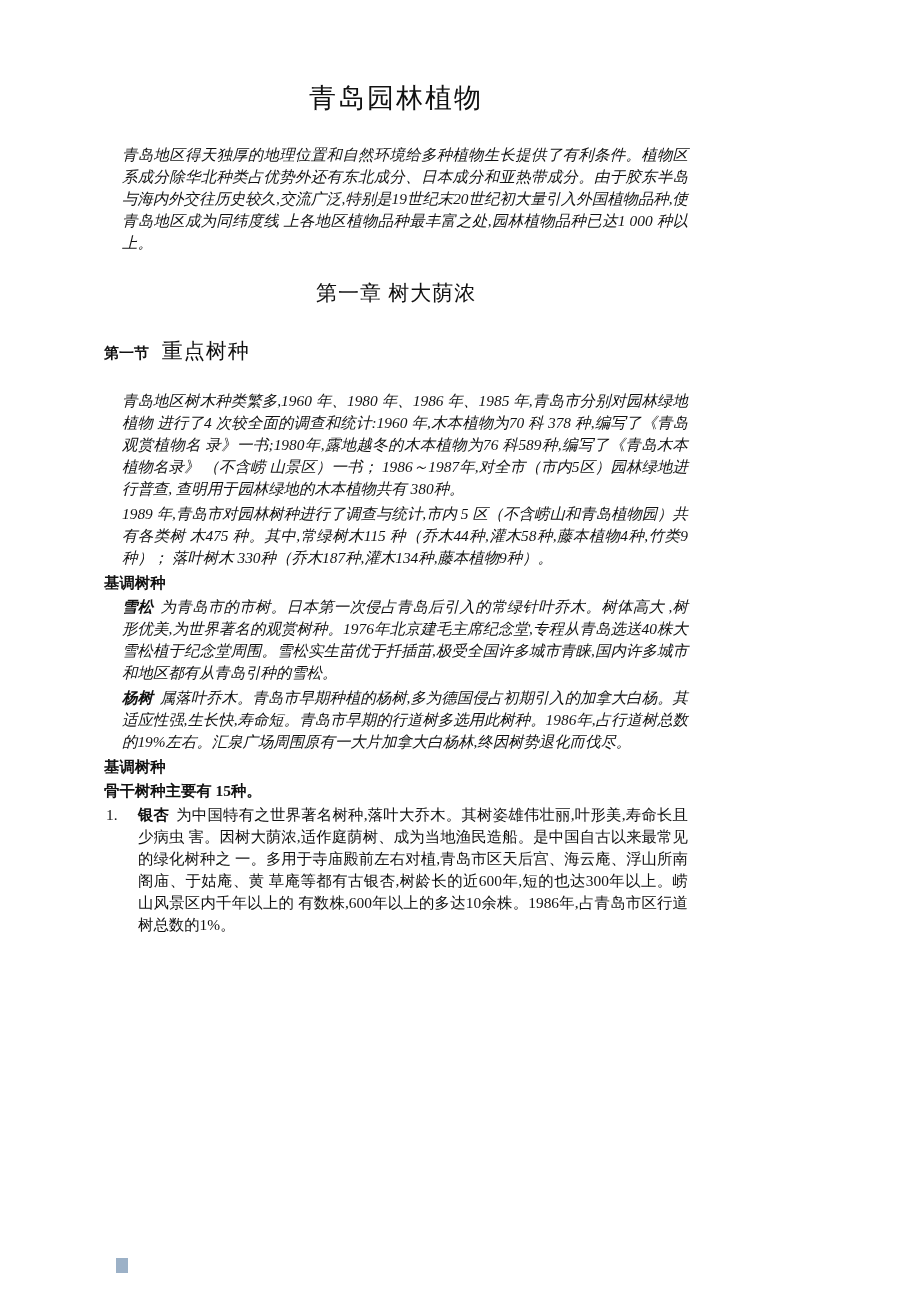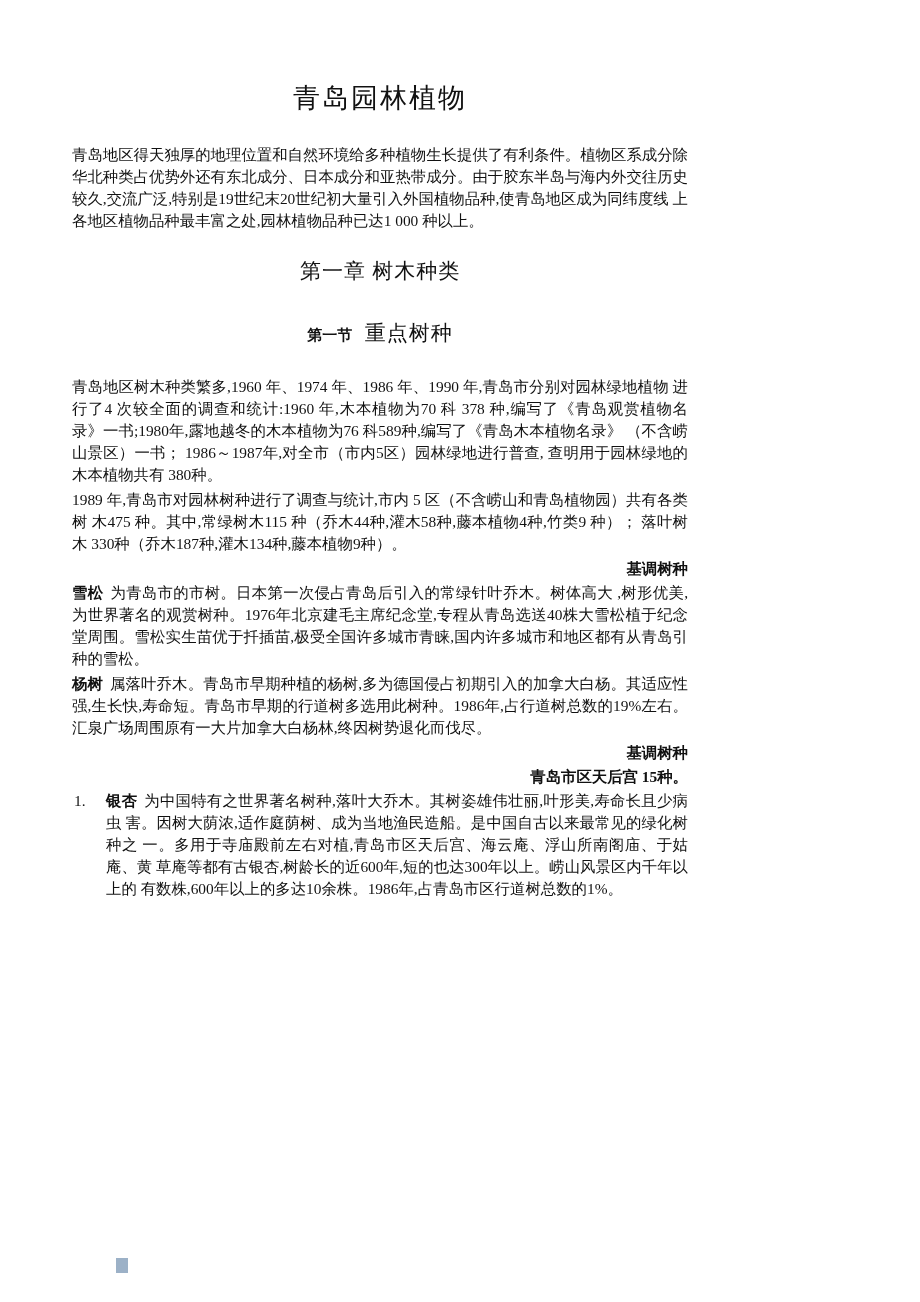--- a/index.html
+++ b/index.html
@@ -12,61 +12,62 @@
     height: 1302px;
     position: relative;
     overflow: hidden;
     font-family: "Liberation Serif", "DejaVu Serif", serif;
     color: #111111;
   }
   .page {
     box-sizing: border-box;
     width: 816px;
     height: 1302px;
-    padding: 78px 128px 20px 72px;
+    padding: 78px 128px 20px 104px;
   }
   .doc-title {
     text-align: center;
     font-size: 27px;
     font-weight: 500;
     letter-spacing: 2px;
     margin: 0 0 26px 0;
     line-height: 40px;
   }
   p.body-text {
     font-size: 15.4px;
     line-height: 22px;
     text-align: justify;
-    margin: 0 0 3px 0;
+    margin: 0 0 3px 18px;
     word-break: break-all;
+    font-style: italic;
   }
   .chapter-heading {
     text-align: center;
     font-size: 21px;
     font-weight: 500;
     letter-spacing: 1px;
     margin: 24px 0 26px 0;
     line-height: 30px;
   }
   .section-heading {
-    text-align: center;
+    text-align: left;
     margin: 30px 0 24px 0;
-    line-height: 34px;
+    line-height: 26px;
   }
   .section-prefix {
     font-size: 15px;
     margin-right: 8px;
   }
   .section-title {
     font-size: 21px;
     font-weight: 500;
     letter-spacing: 1px;
   }
   .center-bold {
-    text-align: right;
+    text-align: left;
     font-size: 15.4px;
     font-weight: bold;
     line-height: 22px;
     margin: 2px 0;
   }
   .term {
     font-weight: bold;
     margin-right: 7px;
   }
   .numbered-entry {
@@ -97,45 +98,45 @@
 </style>
 </head>
 <body>
 
 <div class="page">
 
   <h1 class="doc-title">青岛园林植物</h1>
 
   <p class="body-text">青岛地区得天独厚的地理位置和自然环境给多种植物生长提供了有利条件。植物区系成分除华北种类占优势外还有东北成分、日本成分和亚热带成分。由于胶东半岛与海内外交往历史较久,交流广泛,特别是19世纪末20世纪初大量引入外国植物品种,使青岛地区成为同纬度线 上各地区植物品种最丰富之处,园林植物品种已达1 000 种以上。</p>
 
-  <h2 class="chapter-heading">第一章 树木种类</h2>
+  <h2 class="chapter-heading">第一章 树大荫浓</h2>
 
   <h3 class="section-heading">
     <span class="section-prefix">第一节</span>
     <span class="section-title">重点树种</span>
   </h3>
 
-  <p class="body-text">青岛地区树木种类繁多,1960 年、1974 年、1986 年、1990 年,青岛市分别对园林绿地植物 进行了4 次较全面的调查和统计:1960 年,木本植物为70 科 378 种,编写了《青岛观赏植物名 录》一书;1980年,露地越冬的木本植物为76 科589种,编写了《青岛木本植物名录》 （不含崂 山景区）一书； 1986～1987年,对全市（市内5区）园林绿地进行普查, 查明用于园林绿地的木本植物共有 380种。</p>
+  <p class="body-text">青岛地区树木种类繁多,1960 年、1980 年、1986 年、1985 年,青岛市分别对园林绿地植物 进行了4 次较全面的调查和统计:1960 年,木本植物为70 科 378 种,编写了《青岛观赏植物名 录》一书;1980年,露地越冬的木本植物为76 科589种,编写了《青岛木本植物名录》 （不含崂 山景区）一书； 1986～1987年,对全市（市内5区）园林绿地进行普查, 查明用于园林绿地的木本植物共有 380种。</p>
   <p class="body-text">1989 年,青岛市对园林树种进行了调查与统计,市内 5 区（不含崂山和青岛植物园）共有各类树 木475 种。其中,常绿树木115 种（乔木44种,灌木58种,藤本植物4种,竹类9 种）； 落叶树木 330种（乔木187种,灌木134种,藤本植物9种）。</p>
 
   <div class="center-bold">基调树种</div>
 
 
 
 
   <p class="body-text">
     <span class="term">雪松</span><span>为青岛市的市树。日本第一次侵占青岛后引入的常绿针叶乔木。树体高大 ,树形优美,为世界著名的观赏树种。1976年北京建毛主席纪念堂,专程从青岛选送40株大雪松植于纪念堂周围。雪松实生苗优于扦插苗,极受全国许多城市青睐,国内许多城市和地区都有从青岛引种的雪松。</span>
   </p>
 
   <p class="body-text">
     <span class="term">杨树</span><span>属落叶乔木。青岛市早期种植的杨树,多为德国侵占初期引入的加拿大白杨。其适应性强,生长快,寿命短。青岛市早期的行道树多选用此树种。1986年,占行道树总数的19%左右。汇泉广场周围原有一大片加拿大白杨林,终因树势退化而伐尽。</span>
   </p>
 
   <div class="center-bold">基调树种</div>
-  <div class="center-bold">青岛市区天后宫 15种。</div>
+  <div class="center-bold">骨干树种主要有 15种。</div>
 
   <div class="numbered-entry">
     <span class="num">1.</span>
     <div class="entry-body">
       <span class="term">银杏</span><span>为中国特有之世界著名树种,落叶大乔木。其树姿雄伟壮丽,叶形美,寿命长且少病虫 害。因树大荫浓,适作庭荫树、成为当地渔民造船。是中国自古以来最常见的绿化树种之 一。多用于寺庙殿前左右对植,青岛市区天后宫、海云庵、浮山所南阁庙、于姑庵、黄 草庵等都有古银杏,树龄长的近600年,短的也达300年以上。崂山风景区内千年以上的 有数株,600年以上的多达10余株。1986年,占青岛市区行道树总数的1%。</span>
     </div>
   </div>
 
 </div>
 

